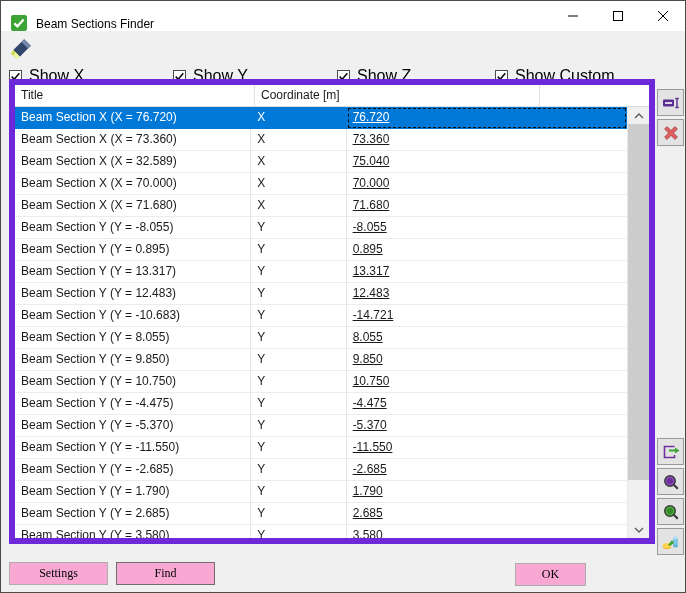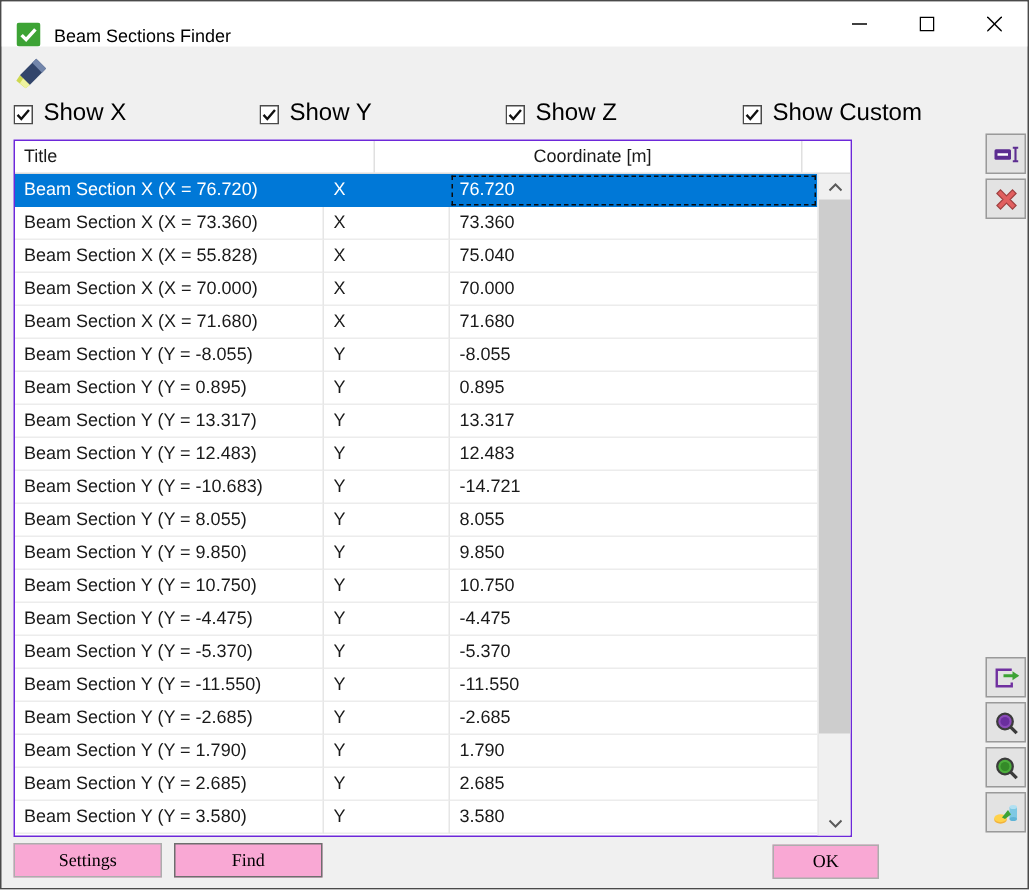--- a/index.html
+++ b/index.html
@@ -15,32 +15,32 @@
   .win-controls { margin-left:auto; display:flex; height:30px; }
   .win-btn { width:45px; height:30px; display:flex; align-items:center; justify-content:center; }
   
   .brush-btn { position:absolute; left:8px; top:35px; width:26px; height:26px; background:transparent; border:none; padding:1px; cursor:default; }
   
   .filters { position:absolute; left:0; top:66px; right:0; height:17px; }
   .filter-item { position:absolute; top:0; display:flex; align-items:center; gap:7px; }
   .filter-item .cb { width:13px; height:13px; display:block; }
   .filter-label { font-size:16px; color:#000; white-space:nowrap; }
   
-  .table { position:absolute; left:8px; top:92px; width:559px; height:465px; box-sizing:border-box;
-           background:#fff; border:1px solid #6d28d9; overflow:hidden; }
+  .table { position:absolute; left:8px; top:78px; width:646px; height:465px; box-sizing:border-box;
+           background:#fff; border:6px solid #6d28d9; overflow:hidden; }
   .thead { display:flex; height:22px; box-sizing:border-box; background:#fff; border-bottom:1px solid #dcdcdc; }
   .hcell { box-sizing:border-box; padding-left:6px; line-height:21px; font-size:12px; color:#1a1a1a;
            border-right:1px solid #e0e0e0; overflow:hidden; white-space:nowrap; }
   .hcell:last-child { border-right:none; }
-  .h-title { width:240px; } .h-type { width:97px; } .h-coord { width:285px;text-align:center; } .h-fill { width:22px; border-right:none; }
+  .h-title { width:240px; } .h-type { width:97px; } .h-coord { width:285px; } .h-fill { width:22px; border-right:none; }
   .tbody { position:absolute; left:0; top:22px; right:22px; bottom:0; overflow:hidden; }
   .row { display:flex; height:22px; box-sizing:border-box; background:#fff; }
   .cell { box-sizing:border-box; padding-left:6px; line-height:21px; font-size:12px; white-space:nowrap; overflow:hidden;
           border-right:1px solid #e6e6e6; border-bottom:1px solid #ececec; color:#1a1a1a; }
-  .cell-title { width:240px; } .cell-type { width:97px; } .cell-coordinate { width:285px; border-right:none; }
+  .cell-title { width:240px; } .cell-type { width:97px; } .cell-coordinate { width:285px; border-right:none;text-decoration:underline; }
   .row.selected .cell { background:#0078d7; color:#fff; border-right-color:#0078d7; border-bottom-color:#0078d7; }
   .row.selected .cell-coordinate { outline:1px dashed #0b0b0b; outline-offset:-2px; }
   
   .vscroll { position:absolute; right:0; top:22px; bottom:0; width:22px; background:#f0f0f0; border-left:1px solid #e8e8e8; box-sizing:border-box; }
   .scroll-arrow { position:absolute; left:0; width:21px; height:17px; display:flex; align-items:center; justify-content:center; background:#f0f0f0; }
   .scroll-up { top:0; } .scroll-down { bottom:0; }
   .scroll-thumb { position:absolute; left:0; top:17px; width:21px; height:356px; background:#cdcdcd; }
   
   .side-btn { position:absolute; left:656px; width:27px; height:27px; box-sizing:border-box;
               background:#e3e3e3; border:1px solid #9a9a9a; display:flex; align-items:center; justify-content:center; padding:0; cursor:default; }
@@ -136,21 +136,21 @@
       <div class="cell cell-title">Beam Section X (X = 76.720)</div>
       <div class="cell cell-type">X</div>
       <div class="cell cell-coordinate">76.720</div>
     </div>
         <div class="row">
       <div class="cell cell-title">Beam Section X (X = 73.360)</div>
       <div class="cell cell-type">X</div>
       <div class="cell cell-coordinate">73.360</div>
     </div>
         <div class="row">
-      <div class="cell cell-title">Beam Section X (X = 55.828)</div>
+      <div class="cell cell-title">Beam Section X (X = 32.589)</div>
       <div class="cell cell-type">X</div>
       <div class="cell cell-coordinate">75.040</div>
     </div>
         <div class="row">
       <div class="cell cell-title">Beam Section X (X = 70.000)</div>
       <div class="cell cell-type">X</div>
       <div class="cell cell-coordinate">70.000</div>
     </div>
         <div class="row">
       <div class="cell cell-title">Beam Section X (X = 71.680)</div>

